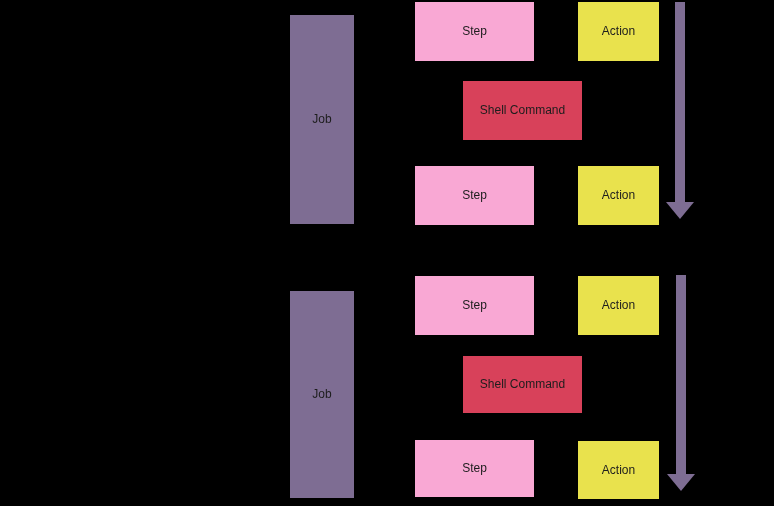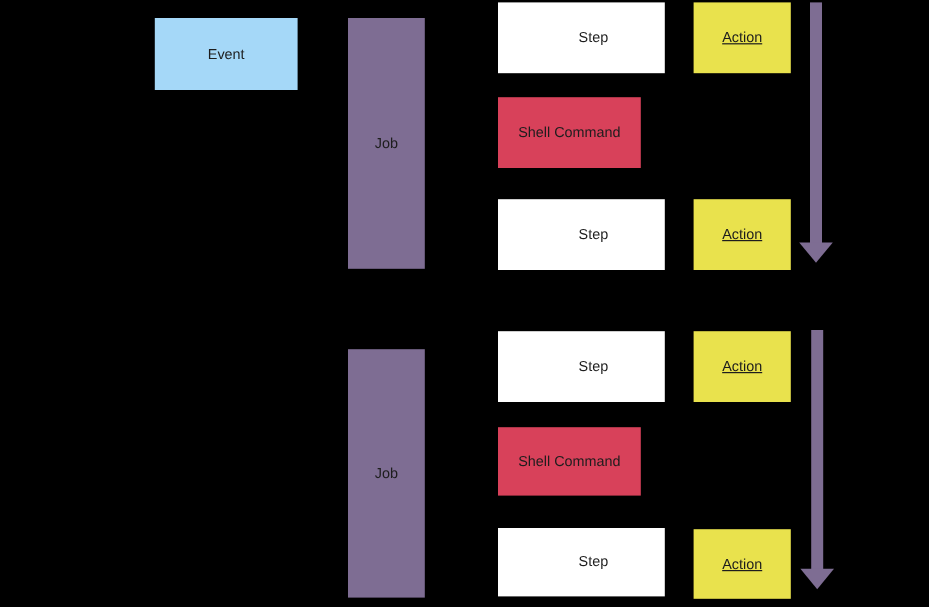--- a/index.html
+++ b/index.html
@@ -16,23 +16,23 @@
     display: flex;
     align-items: center;
     justify-content: center;
     font-size: 12px;
     color: #1d1d1d;
     text-align: center;
     line-height: 1.2;
   }
   .event  { background: #a5d8f8; }
   .job    { background: #7e6d93; text-align: center; }
-  .step   { background: #ffffff; padding-left: 20px; }
-  .shell  { background: #d8415a; }
-  .action { background: #e9e24d; text-decoration: underline; }
+  .step   { background: #f9a8d4; }
+  .shell  { background: #d8415a; margin-left: 48px; }
+  .action { background: #e9e24d; }
 
   .event-node  { left: 129px; top: 15px;  width: 119px; height: 60px; }
   .job-1       { left: 290px; top: 15px;  width: 64px;  height: 209px; }
   .job-2       { left: 290px; top: 291px; width: 64px;  height: 207px; }
 
   .step-1      { left: 415px; top: 2px;   width: 119px; height: 59px; }
   .shell-1     { left: 415px; top: 81px;  width: 119px; height: 59px; }
   .step-2      { left: 415px; top: 166px; width: 119px; height: 59px; }
   .step-3      { left: 415px; top: 276px; width: 119px; height: 59px; }
   .shell-2     { left: 415px; top: 356px; width: 119px; height: 57px; }
@@ -59,21 +59,20 @@
   .shaft-1 { left: 675px; top: 2px;   height: 201px; }
   .head-1  { left: 666px; top: 202px; }
   .shaft-2 { left: 676px; top: 275px; height: 200px; }
   .head-2  { left: 667px; top: 474px; }
 </style>
 </head>
 <body>
 
 <div class="canvas">
 
-  <div class="node event event-node">Event</div>
 
   <div class="node job job-1">Job</div>
 
   <div class="node step step-1">Step</div>
 
   <div class="node shell shell-1">Shell Command</div>
 
   <div class="node step step-2">Step</div>
 
   <div class="node action action-1">Action</div>

